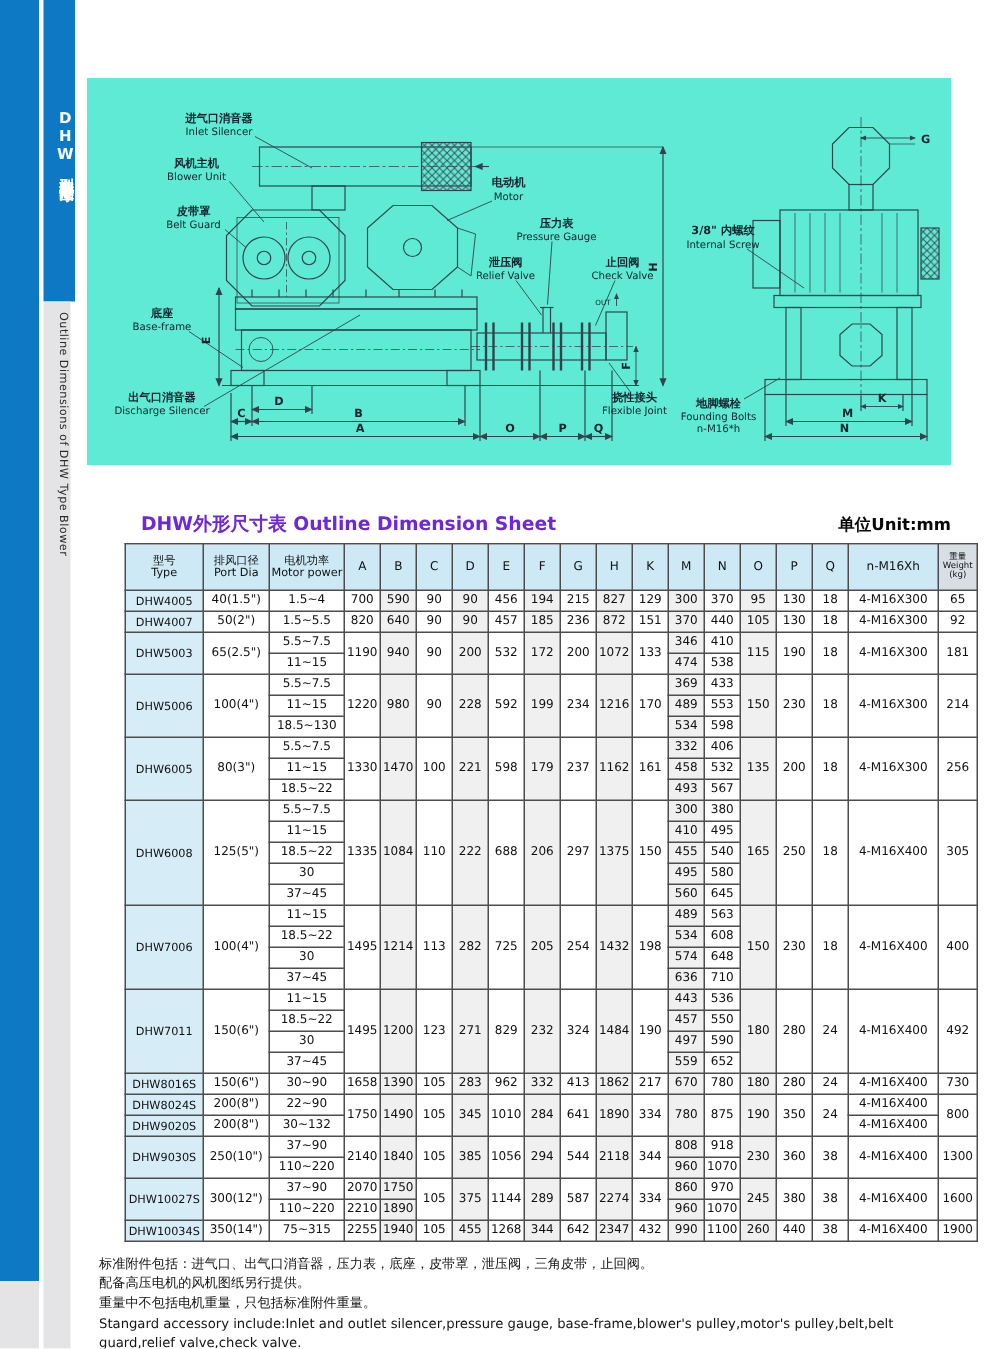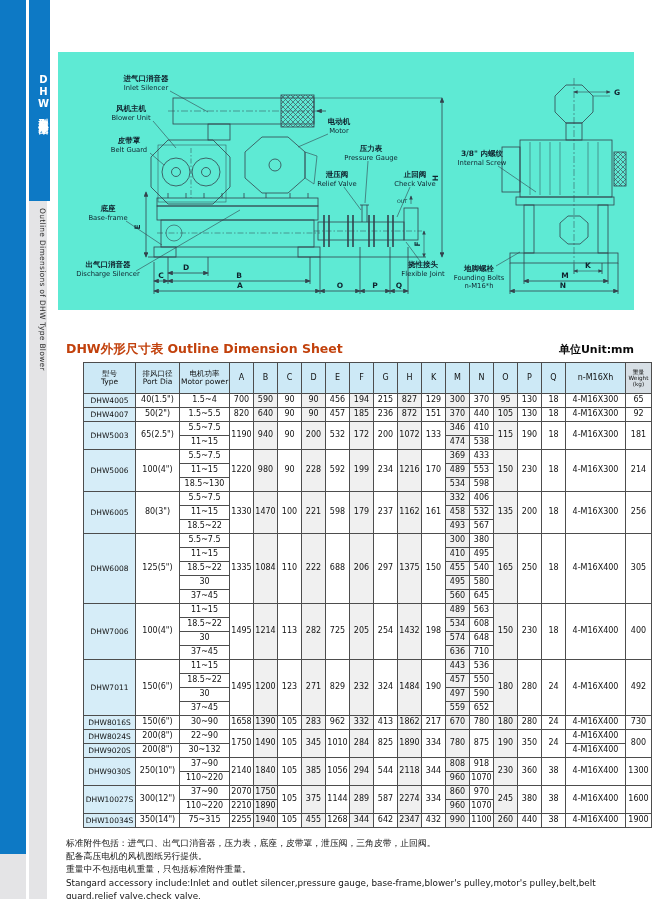--- a/index.html
+++ b/index.html
@@ -22,21 +22,21 @@
     padding-top:7px;padding-left:9px;
   }
   .content{position:absolute;left:58px;top:0;width:576px;}
   .diagram{margin-top:52px;width:576px;height:258px;background:#5eead4;}
   svg text{fill:#10232e;}
   .dg-cn{font-size:7.5px;font-weight:bold;}
   .dg-en{font-size:6.8px;}
   .dim{font-size:7.5px;font-weight:bold;}
   .dg-sm{font-size:4.8px;}
   .sheet-row{display:flex;justify-content:space-between;align-items:baseline;width:568px;margin:10px 0 4px 8px;}
-  .sheet-title{font-size:12.5px;font-weight:bold;color:#c2410c;}
+  .sheet-title{font-size:12.5px;font-weight:bold;color:#6d28d9;margin-left:28px;}
   .sheet-unit{font-size:11px;font-weight:bold;color:#0a0a0a;margin-top:22px;}
   table.dim-table{
     border-collapse:collapse;table-layout:fixed;width:568px;margin-left:25px;
     font-size:8px;color:#111;
   }
   .dim-table th,.dim-table td{
     border:1px solid #4d4d4d;text-align:center;padding:0 1px;height:13px;
     line-height:1.05;overflow:hidden;white-space:nowrap;
   }
   .dim-table thead th{background:#cde9f6;font-weight:normal;font-size:8px;height:30px;}
@@ -568,21 +568,21 @@
         <tr>
           <td rowspan="1" class="cell-type">DHW8024S</td>
           <td rowspan="1">200(8")</td>
           <td>22~90</td>
           <td rowspan="2">1750</td>
           <td rowspan="2" class="alt">1490</td>
           <td rowspan="2">105</td>
           <td rowspan="2" class="alt">345</td>
           <td rowspan="2">1010</td>
           <td rowspan="2" class="alt">284</td>
-          <td rowspan="2">825</td>
+          <td rowspan="2">641</td>
           <td rowspan="2" class="alt">1890</td>
           <td rowspan="2">334</td>
           <td rowspan="2" class="alt">780</td>
           <td rowspan="2">875</td>
           <td rowspan="2" class="alt">190</td>
           <td rowspan="2">350</td>
           <td rowspan="2">24</td>
           <td>4-M16X400</td>
           <td rowspan="2">800</td>
         </tr>

